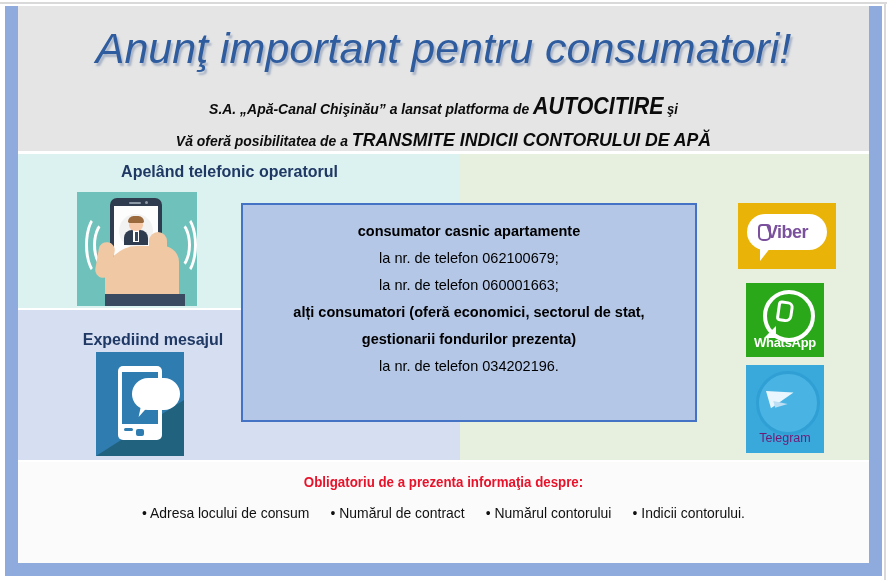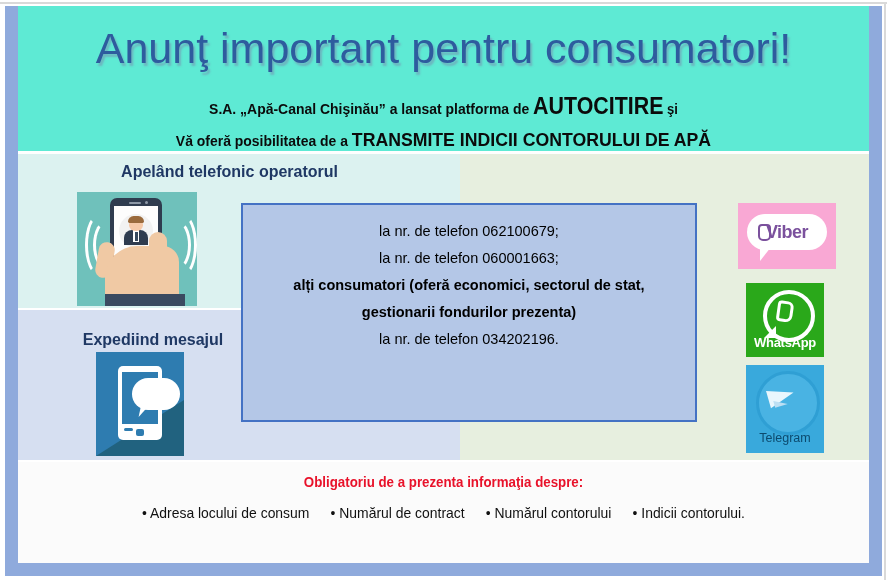--- a/index.html
+++ b/index.html
@@ -13,21 +13,21 @@
     background:#ffffff;
   }
   
   .frame-left{position:absolute;left:5px;top:6px;width:13px;height:570px;background:#8faadc;}
   .frame-right{position:absolute;left:869px;top:6px;width:13px;height:570px;background:#8faadc;}
   .frame-bottom{position:absolute;left:5px;top:563px;width:877px;height:13px;background:#8faadc;}
   .frame-topline{position:absolute;left:0px;top:2px;width:887px;height:2px;background:#d9d9d9;}
   .frame-rightline{position:absolute;left:884px;top:2px;width:2px;height:578px;background:#d9d9d9;}
 
   
-  .header{position:absolute;left:18px;top:6px;width:851px;height:145px;background:#5eead4;}
+  .header{position:absolute;left:18px;top:6px;width:851px;height:145px;background:#e5e5e5;font-style:italic;}
   .title{
     position:absolute;left:0;top:18px;width:851px;text-align:center;
     font-size:43px;font-weight:400;color:#2e5c9e;letter-spacing:0px;
     font-family:"Liberation Sans",sans-serif;
     text-shadow:2px 3px 2px rgba(120,140,175,0.55);
     white-space:nowrap;
   }
   .sub1{
     position:absolute;left:0;top:87px;width:851px;text-align:center;
     font-size:15px;font-weight:bold;color:#0b0b0b;white-space:nowrap;
@@ -110,21 +110,21 @@
     background:#b4c7e7;border:2px solid #4472c4;box-sizing:border-box;
     padding-top:13px;
   }
   .infobox .line{
     text-align:center;font-size:14.5px;color:#000000;line-height:27px;white-space:nowrap;
   }
   .infobox .line.b{font-weight:bold;}
 
   
   .tile{position:absolute;}
-  .tile-viber{left:738px;top:203px;width:98px;height:66px;background:#f9a8d4;}
+  .tile-viber{left:738px;top:203px;width:98px;height:66px;background:#eab308;}
   .viber-bubble{position:absolute;left:9px;top:11px;width:80px;height:36px;background:#ffffff;border-radius:18px;}
   .viber-tail{position:absolute;left:22px;top:44px;width:0;height:0;
     border-left:11px solid #ffffff;border-bottom:14px solid transparent;}
   .viber-txt{position:absolute;left:9px;top:19px;width:80px;text-align:center;
     font-size:18px;font-weight:bold;color:#7b519d;letter-spacing:-0.5px;}
   .viber-glyph{position:absolute;left:18px;top:20px;width:14px;height:16px;}
   .viber-glyph:before{content:"";position:absolute;left:2px;top:1px;width:9px;height:13px;
     border:2.5px solid #7b519d;border-radius:4px 4px 5px 5px;}
 
   .tile-wa{left:746px;top:283px;width:78px;height:74px;background:#2aa81a;}
@@ -139,21 +139,21 @@
 
   .tile-tg{left:746px;top:365px;width:78px;height:88px;background:#39a9dc;}
   .tg-circle{position:absolute;left:10px;top:6px;width:58px;height:58px;background:#49b3e3;border-radius:50%;
     border:3px solid #2f9fd4;}
   .tg-plane{position:absolute;left:22px;top:22px;width:0;height:0;
     border-left:26px solid #e9f6fd;border-top:9px solid transparent;border-bottom:9px solid transparent;
     transform:rotate(-16deg);}
   .tg-plane2{position:absolute;left:28px;top:34px;width:0;height:0;
     border-left:13px solid #bcdff3;border-top:7px solid transparent;transform:rotate(-16deg);}
   .tg-txt{position:absolute;left:0;top:66px;width:78px;text-align:center;
-    font-size:12.5px;color:#0c4a6e;}
+    font-size:12.5px;color:#701a75;}
 
   
   .oblig{
     position:absolute;left:18px;top:474px;width:851px;text-align:center;
     font-size:14px;font-weight:bold;color:#e8122a;white-space:nowrap;
     transform:scaleX(0.95);
   }
   .bullets{
     position:absolute;left:18px;top:505px;width:851px;text-align:center;
     font-size:14.5px;color:#111111;white-space:nowrap;
@@ -219,20 +219,21 @@
     <div class="sms-shadow"></div>
     <div class="sms-phone"></div>
     <div class="sms-screen"></div>
     <div class="sms-bar"></div>
     <div class="sms-home"></div>
     <div class="sms-bubble"></div>
     <div class="sms-text">SMS</div>
   </div>
 
   <div class="infobox">
+    <div class="line b">consumator casnic apartamente</div>
     <div class="line">la nr. de telefon 062100679;</div>
     <div class="line">la nr. de telefon 060001663;</div>
     <div class="line b">alți consumatori (oferă economici, sectorul de stat,</div>
     <div class="line b">gestionarii fondurilor prezenta)</div>
     <div class="line">la nr. de telefon 034202196.</div>
   </div>
 
   <div class="tile tile-viber">
     <div class="viber-tail"></div>
     <div class="viber-bubble"></div>

